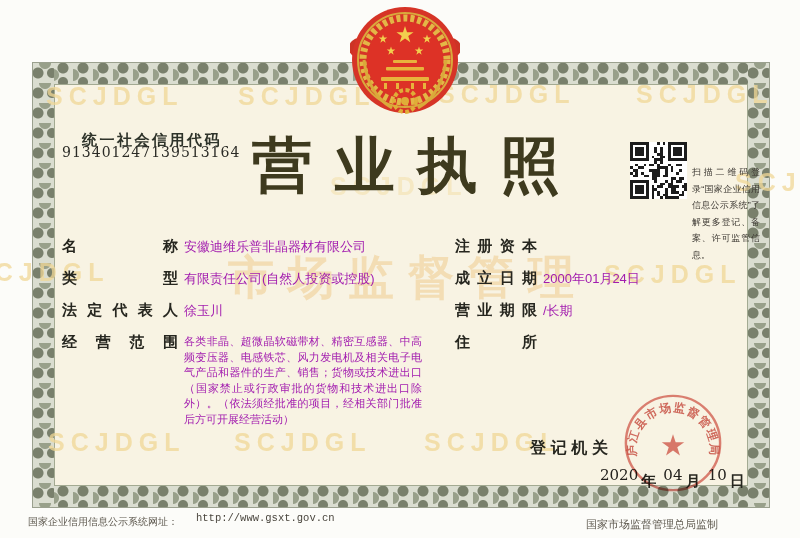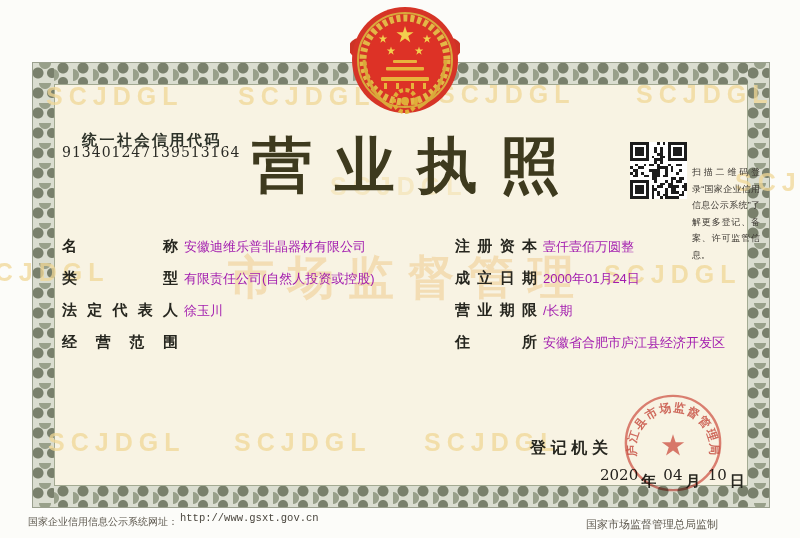--- a/index.html
+++ b/index.html
@@ -55,21 +55,21 @@
   .registrar{position:absolute;left:530px;top:438px;z-index:2;}
   .registrar .flabel{width:78px;font-size:16px;}
   .issue-date{position:absolute;left:597px;top:472px;z-index:2;font-size:15px;
       font-weight:bold;color:#26261f;white-space:nowrap;}
   .issue-date .num{font-family:"DejaVu Serif", serif;font-weight:normal;font-size:15px;
       display:inline-block;transform:translateY(-6px);margin:0 3px;color:#23211d;}
   .seal{position:absolute;left:620px;top:390px;z-index:4;mix-blend-mode:multiply;opacity:.9;}
   
   .footer-left{position:absolute;left:28px;top:515px;font-size:10px;color:#5f5a50;z-index:2;}
   .footer-left .url{font-family:"Liberation Mono", monospace;font-size:10.5px;color:#4a463e;
-      display:inline-block;transform:translateY(-4px);margin-left:2px;}
+      display:inline-block;transform:translateY(-4px);margin-left:18px;}
   .footer-right{position:absolute;left:586px;top:517px;font-size:11px;color:#5f5a50;z-index:2;}
 </style>
 </head>
 <body>
 
 <div class="page">
 
   <div class="frame">
     <div class="band band-top"></div>
     <div class="band band-bottom"></div>
@@ -278,32 +278,32 @@
         </span>
       <span class="fvalue">徐玉川</span>
     </div>
     <div class="frow">
       <span class="flabel spread">
           <span>经</span>
           <span>营</span>
           <span>范</span>
           <span>围</span>
         </span>
+      <span class="fvalue fvalue-long">各类非晶、超微晶软磁带材、精密互感器、中高频变压器、电感铁芯、风力发电机及相关电子电气产品和器件的生产、销售；货物或技术进出口（国家禁止或行政审批的货物和技术进出口除外）。（依法须经批准的项目，经相关部门批准后方可开展经营活动）</span>
     </div>
   </div>
 
   <div class="col-right">
     <div class="frow">
       <span class="flabel spread">
           <span>注</span>
           <span>册</span>
           <span>资</span>
           <span>本</span>
         </span>
-      <span class="fvalue">壹仟壹佰万圆整</span>
     </div>
     <div class="frow">
       <span class="flabel spread">
           <span>成</span>
           <span>立</span>
           <span>日</span>
           <span>期</span>
         </span>
       <span class="fvalue">2000年01月24日</span>
     </div>
@@ -314,21 +314,20 @@
           <span>期</span>
           <span>限</span>
         </span>
       <span class="fvalue">/长期</span>
     </div>
     <div class="frow">
       <span class="flabel spread">
           <span>住</span>
           <span>所</span>
         </span>
-      <span class="fvalue">安徽省合肥市庐江县经济开发区</span>
     </div>
   </div>
 
   <div class="registrar">
     <span class="flabel spread">
         <span>登</span>
         <span>记</span>
         <span>机</span>
         <span>关</span>
       </span>

